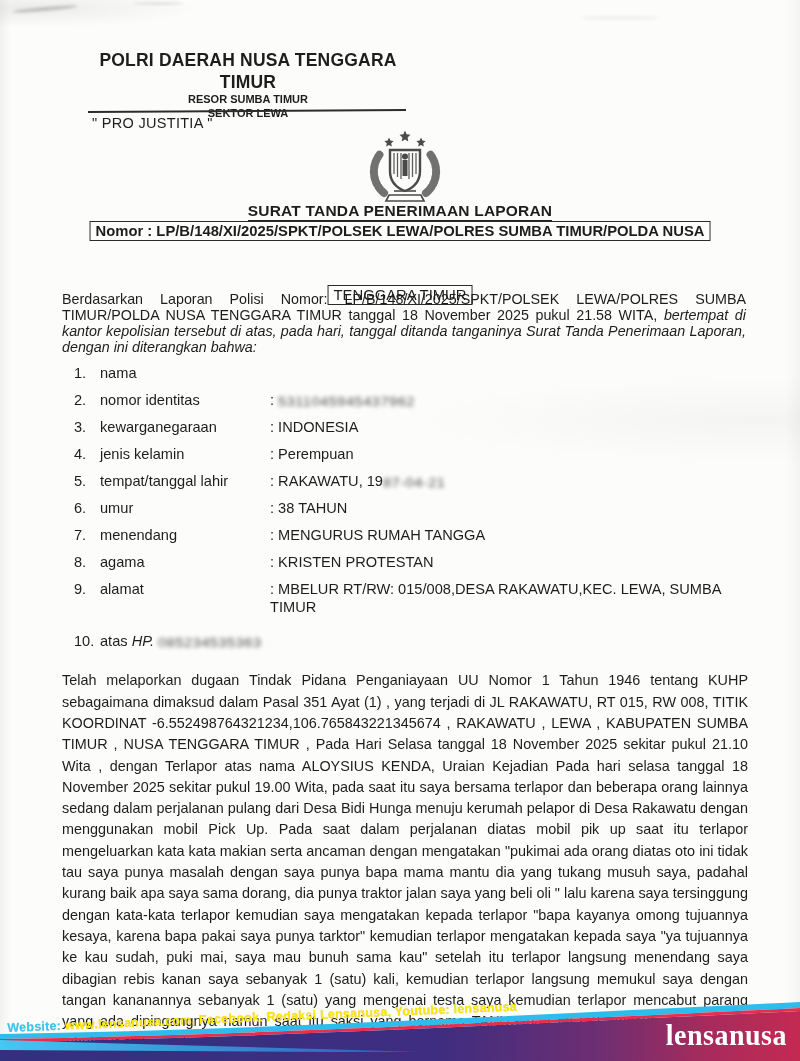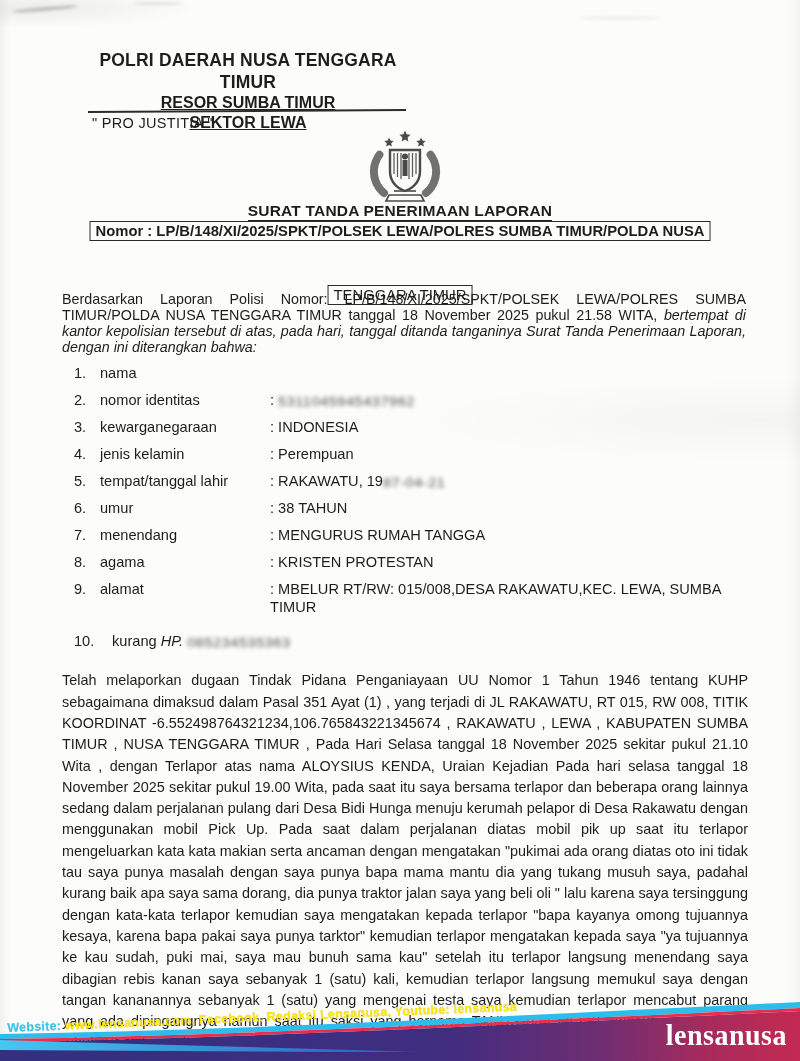--- a/index.html
+++ b/index.html
@@ -17,21 +17,21 @@
       linear-gradient(90deg, rgba(0,0,0,.045), transparent 10px),
       linear-gradient(270deg, rgba(0,0,0,.035), transparent 14px);
   }
   .smudge{position:absolute;background:rgba(70,70,70,.28);border-radius:50%;filter:blur(1.4px);}
   .sm1{top:7px;left:12px;width:66px;height:4px;transform:rotate(-5deg);}
   .sm2{top:2px;left:132px;width:52px;height:3px;opacity:.45;}
   .sm3{top:16px;right:140px;width:80px;height:4px;opacity:.25;}
 
   .header{position:absolute;top:50px;left:86px;width:324px;text-align:center;font-weight:bold;line-height:1.24;}
   .header .h1{font-size:17.5px;letter-spacing:.2px;}
-  .header .h2,.header .h3{font-size:16px;text-decoration:underline;}
+  .header .h2,.header .h3{font-size:11px;}
   .header-rule{position:absolute;top:110px;left:88px;width:318px;border-top:2px solid #2c2c2c;transform:rotate(-.4deg);}
   .motto{position:absolute;top:115px;left:92px;font-size:14.5px;letter-spacing:.3px;}
 
   .emblem{position:absolute;top:129px;left:342px;opacity:.92;}
 
   .title{position:absolute;top:202px;left:0;right:0;text-align:center;font-weight:bold;font-size:15.5px;letter-spacing:.2px;}
   .title span{border-bottom:1.6px solid #222;padding-bottom:1px;}
   .nomor-box{position:absolute;left:50%;transform:translateX(-50%);border:1.6px solid #2b2b2b;
     font-size:14.8px;padding:0 5px;white-space:nowrap;line-height:18px;background:rgba(255,255,255,.4);}
   .nb1{top:221px;font-weight:bold;}
@@ -40,21 +40,21 @@
   .intro{position:absolute;top:277px;left:62px;width:684px;font-size:14.3px;line-height:16px;text-align:justify;}
   .intro .it{font-style:italic;}
 
   .list{position:absolute;top:364px;left:74px;width:676px;font-size:14.6px;}
   .row{display:flex;margin-bottom:9px;line-height:18px;}
   .row .num{width:26px;flex:none;}
   .row .lbl{width:170px;flex:none;}
   .row .val{flex:1;}
   .redact{filter:blur(2.1px);opacity:.8;letter-spacing:.5px;display:inline-block;transform:translateY(1px) scaleY(.92);}
   .hp-it{font-style:italic;}
-  .row10{margin-top:16px;gap:12px;}
+  .row10{margin-top:16px;}
 
   .narrative{position:absolute;top:656px;left:62px;width:686px;font-size:14.4px;line-height:21.3px;text-align:justify;}
 
   .footer-svg{position:absolute;left:0;bottom:0;display:block;}
   .footer-links{
     position:absolute;left:7px;top:1021px;transform:rotate(-2.4deg);transform-origin:left top;
     font-size:12.6px;font-weight:bold;letter-spacing:.2px;white-space:nowrap;
     text-shadow:0 0 1px rgba(0,0,0,.2);
   }
   .site-label{color:#35c6f2;}
@@ -156,21 +156,21 @@
         <span class="lbl">agama</span>
         <span class="val"><span>: KRISTEN PROTESTAN</span><span class="redact"></span></span>
       </div>
     <div class="row">
         <span class="num">9.</span>
         <span class="lbl">alamat</span>
         <span class="val"><span>: MBELUR RT/RW: 015/008,DESA RAKAWATU,KEC. LEWA, SUMBA TIMUR</span><span class="redact"></span></span>
       </div>
     <div class="row row10">
         <span class="num">10.</span>
-        <span class="val"><span>kurang</span>&nbsp;<span class="hp-it">HP.</span>&nbsp;<span class="redact">085234535363</span></span>
+        <span class="val"><span>atas</span>&nbsp;<span class="hp-it">HP.</span>&nbsp;<span class="redact">085234535363</span></span>
       </div>
   </div>
 
   <p class="narrative">Telah melaporkan dugaan Tindak Pidana Penganiayaan UU Nomor 1 Tahun 1946 tentang KUHP sebagaimana dimaksud dalam Pasal 351 Ayat (1) , yang terjadi di JL RAKAWATU, RT 015, RW 008, TITIK KOORDINAT -6.552498764321234,106.765843221345674 , RAKAWATU , LEWA , KABUPATEN SUMBA TIMUR , NUSA TENGGARA TIMUR , Pada Hari Selasa tanggal 18 November 2025 sekitar pukul 21.10 Wita , dengan Terlapor atas nama ALOYSIUS KENDA, Uraian Kejadian Pada hari selasa tanggal 18 November 2025 sekitar pukul 19.00 Wita, pada saat itu saya bersama terlapor dan beberapa orang lainnya sedang dalam perjalanan pulang dari Desa Bidi Hunga menuju kerumah pelapor di Desa Rakawatu dengan menggunakan mobil Pick Up. Pada saat dalam perjalanan diatas mobil pik up saat itu terlapor mengeluarkan kata kata makian serta ancaman dengan mengatakan "pukimai ada orang diatas oto ini tidak tau saya punya masalah dengan saya punya bapa mama mantu dia yang tukang musuh saya, padahal kurang baik apa saya sama dorang, dia punya traktor jalan saya yang beli oli " lalu karena saya tersinggung dengan kata-kata terlapor kemudian saya mengatakan kepada terlapor "bapa kayanya omong tujuannya kesaya, karena bapa pakai saya punya tarktor" kemudian terlapor mengatakan kepada saya "ya tujuannya ke kau sudah, puki mai, saya mau bunuh sama kau" setelah itu terlapor langsung menendang saya dibagian rebis kanan saya sebanyak 1 (satu) kali, kemudian terlapor langsung memukul saya dengan tangan kananannya sebanyak 1 (satu) yang mengenai testa saya kemudian terlapor mencabut parang yang ada dipingangnya namun saat itu saksi yang bernama TANUS dan MELKI langsung menangkap tubuhnya terlapor dimana akibat kejadian tersebut saya</p>
 
   <svg class="footer-svg" width="800" height="61" viewBox="0 0 800 61" preserveAspectRatio="none">
     <defs>
       <linearGradient id="purp" x1="0" y1="0" x2="1" y2="0">
         <stop offset="0" stop-color="#33307f"></stop>
         <stop offset="0.55" stop-color="#3f2d80"></stop>

